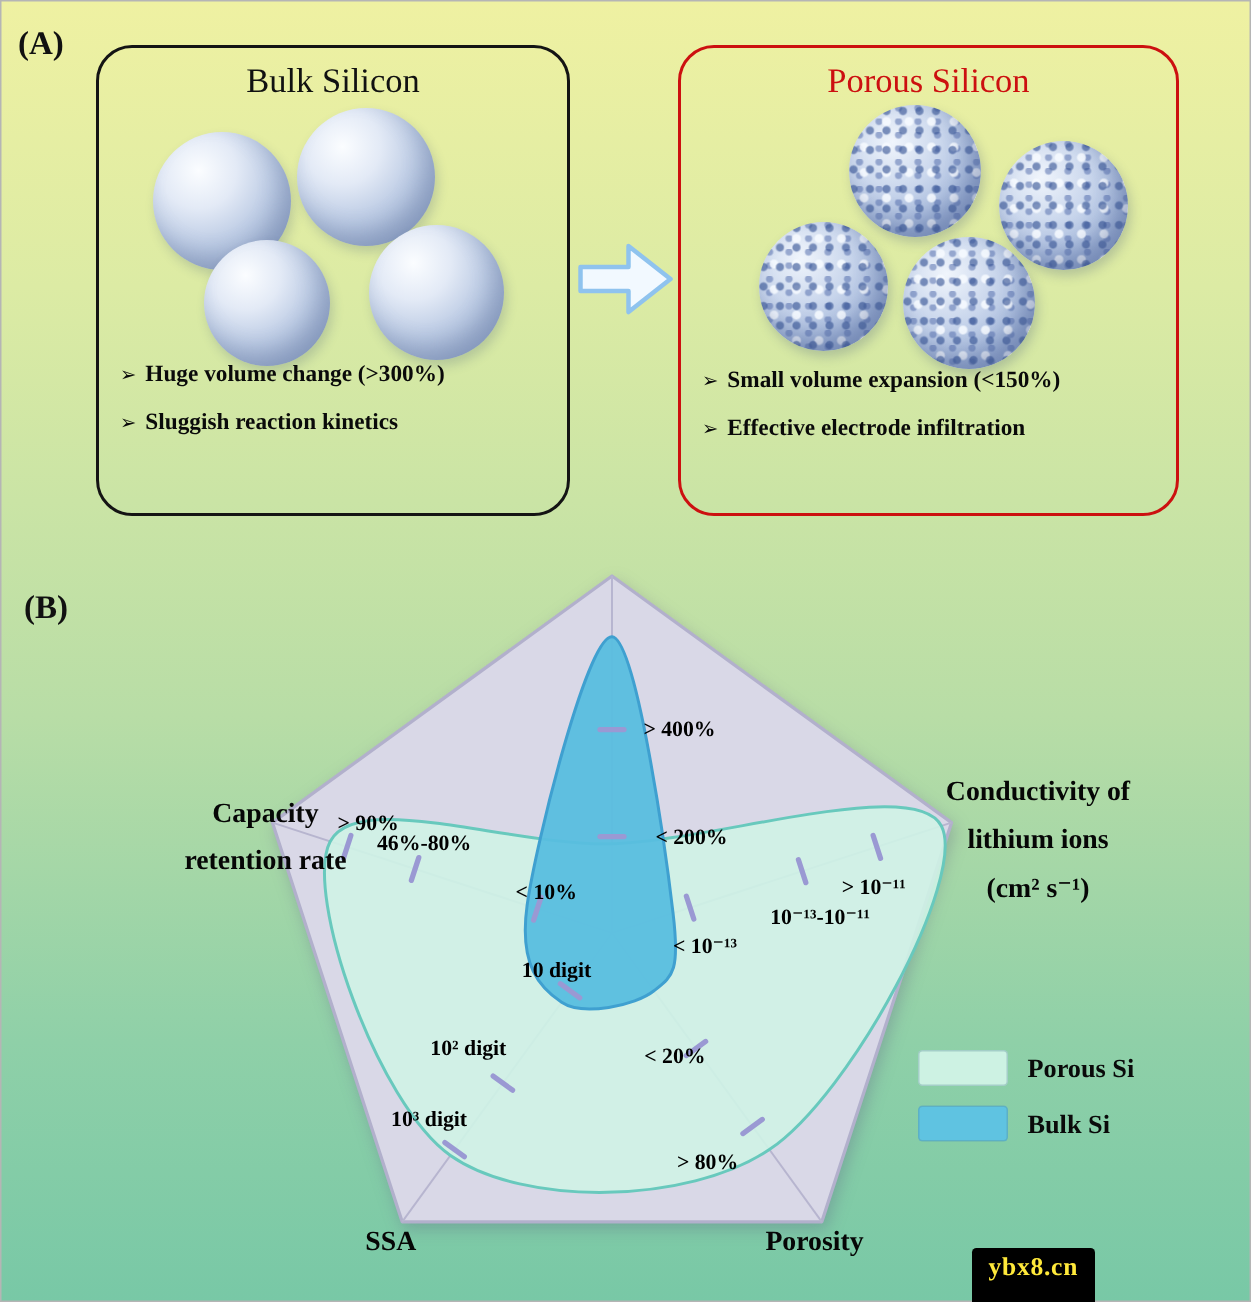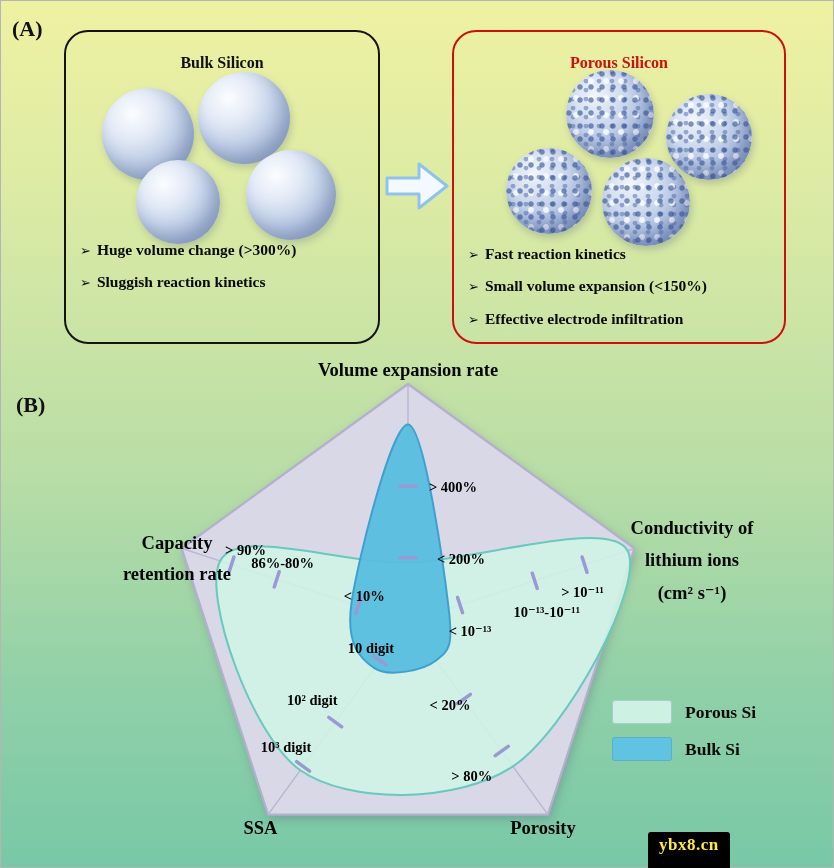--- a/index.html
+++ b/index.html
@@ -10,21 +10,21 @@
     outline:1px solid #b5b5b5;outline-offset:-1px;
   }
   .panel-label{position:absolute;font-weight:bold;font-size:22px;color:#111;}
   .panel-label.a{left:12px;top:16px;}
   .panel-label.b{left:16px;top:392px;}
 
   
   .box{position:absolute;border-radius:24px;}
   .box.bulk{left:64px;top:30px;width:312px;height:310px;border:2.5px solid #141414;}
   .box.porous{left:452px;top:30px;width:330px;height:310px;border:2.5px solid #cc1010;}
-  .box-title{text-align:center;margin-top:22px;font-weight:bold;font-size:16px;color:#111;}
+  .box-title{text-align:center;margin-top:9px;font-weight:normal;font-size:23px;color:#111;}
   .box.porous .box-title{color:#cc1010;}
   .sphere,.psphere{position:absolute;border-radius:50%;}
   .sphere{
     background:radial-gradient(circle at 33% 28%, #fbfdff 0%, #e3eaf6 28%, #bccbe4 55%, #99add0 82%, #8aa0c6 100%);
     box-shadow:inset -7px -9px 14px rgba(90,110,150,.33), 2px 4px 7px rgba(60,80,120,.22);
   }
   .psphere{
     background-image:
       radial-gradient(circle at 3px 4px, rgba(52,82,148,.62) 2.2px, transparent 3.2px),
       radial-gradient(circle at 10px 11px, rgba(246,250,255,.9) 2.4px, transparent 3.5px),
@@ -80,21 +80,20 @@
     <path d="M2 20 H34 V6 L62 28 L34 50 V36 H2 Z" fill="#f2f9ff" stroke="#8fc3ee" stroke-width="3" stroke-linejoin="round"></path>
   </svg>
 
   <div class="box porous">
     <div class="box-title">Porous Silicon</div>
     <div class="psphere" style="left:112px;top:38px;width:88px;height:88px;"></div>
     <div class="psphere" style="left:212px;top:62px;width:86px;height:86px;"></div>
     <div class="psphere" style="left:52px;top:116px;width:86px;height:86px;"></div>
     <div class="psphere" style="left:148px;top:126px;width:88px;height:88px;"></div>
     <ul class="points" style="top:212px;">
-      <li><span class="bullet">➢</span><span>Fast reaction kinetics</span></li>
       <li><span class="bullet">➢</span><span>Small volume expansion (&lt;150%)</span></li>
       <li><span class="bullet">➢</span><span>Effective electrode infiltration</span></li>
     </ul>
   </div>
 
   <div class="panel-label b">(B)</div>
 
   <svg id="radar-svg" width="834" height="500" viewBox="0 0 834 500">
       <polygon points="408,16 634.3514508782465,180.4539553387625 547.8928900456086,446.5460446612375 268.10710995439143,446.5460446612375 181.64854912175346,180.4539553387625" fill="#d9d8e7" stroke="#b2b0cc" stroke-width="2.2" stroke-linejoin="round" style="filter: drop-shadow(2px 4px 5px rgba(90,90,130,0.3))"></polygon>
       <line x1="408" y1="254" x2="408" y2="16" stroke="#b7b5cf" stroke-width="1.3"></line>
@@ -123,25 +122,24 @@
       <div class="tick-label" style="left: 461px; top: 190.74px;">&lt; 200%</div>
       <div class="tick-label" style="left: 582.554px; top: 223.634px;">&gt; 10⁻¹¹</div>
       <div class="tick-label" style="left: 546.757px; top: 243.814px;">10⁻¹³-10⁻¹¹</div>
       <div class="tick-label" style="left: 470.061px; top: 263.084px;">&lt; 10⁻¹³</div>
       <div class="tick-label" style="left: 449.957px; top: 337.018px;">&lt; 20%</div>
       <div class="tick-label" style="left: 471.728px; top: 408px;">&gt; 80%</div>
       <div class="tick-label" style="left: 371.021px; top: 279.509px;">10 digit</div>
       <div class="tick-label" style="left: 312.256px; top: 332.124px;">10² digit</div>
       <div class="tick-label" style="left: 286.08px; top: 379.41px;">10³ digit</div>
       <div class="tick-label" style="left: 364.203px; top: 227.82px;">&lt; 10%</div>
-      <div class="tick-label" style="left: 282.716px; top: 195.343px;">86%-80%</div>
+      <div class="tick-label" style="left: 282.716px; top: 195.343px;">46%-80%</div>
       <div class="tick-label" style="left: 245.446px; top: 181.634px;">&gt; 90%</div>
     </div>
 
-  <div class="axis-label axis-volume">Volume expansion rate</div>
   <div class="axis-label axis-conductivity">Conductivity of
 lithium ions
 (cm² s⁻¹)</div>
   <div class="axis-label axis-porosity">Porosity</div>
   <div class="axis-label axis-ssa">SSA</div>
   <div class="axis-label axis-capacity">Capacity
 retention rate</div>
 
   <div class="legend">
     <div class="legend-row">

